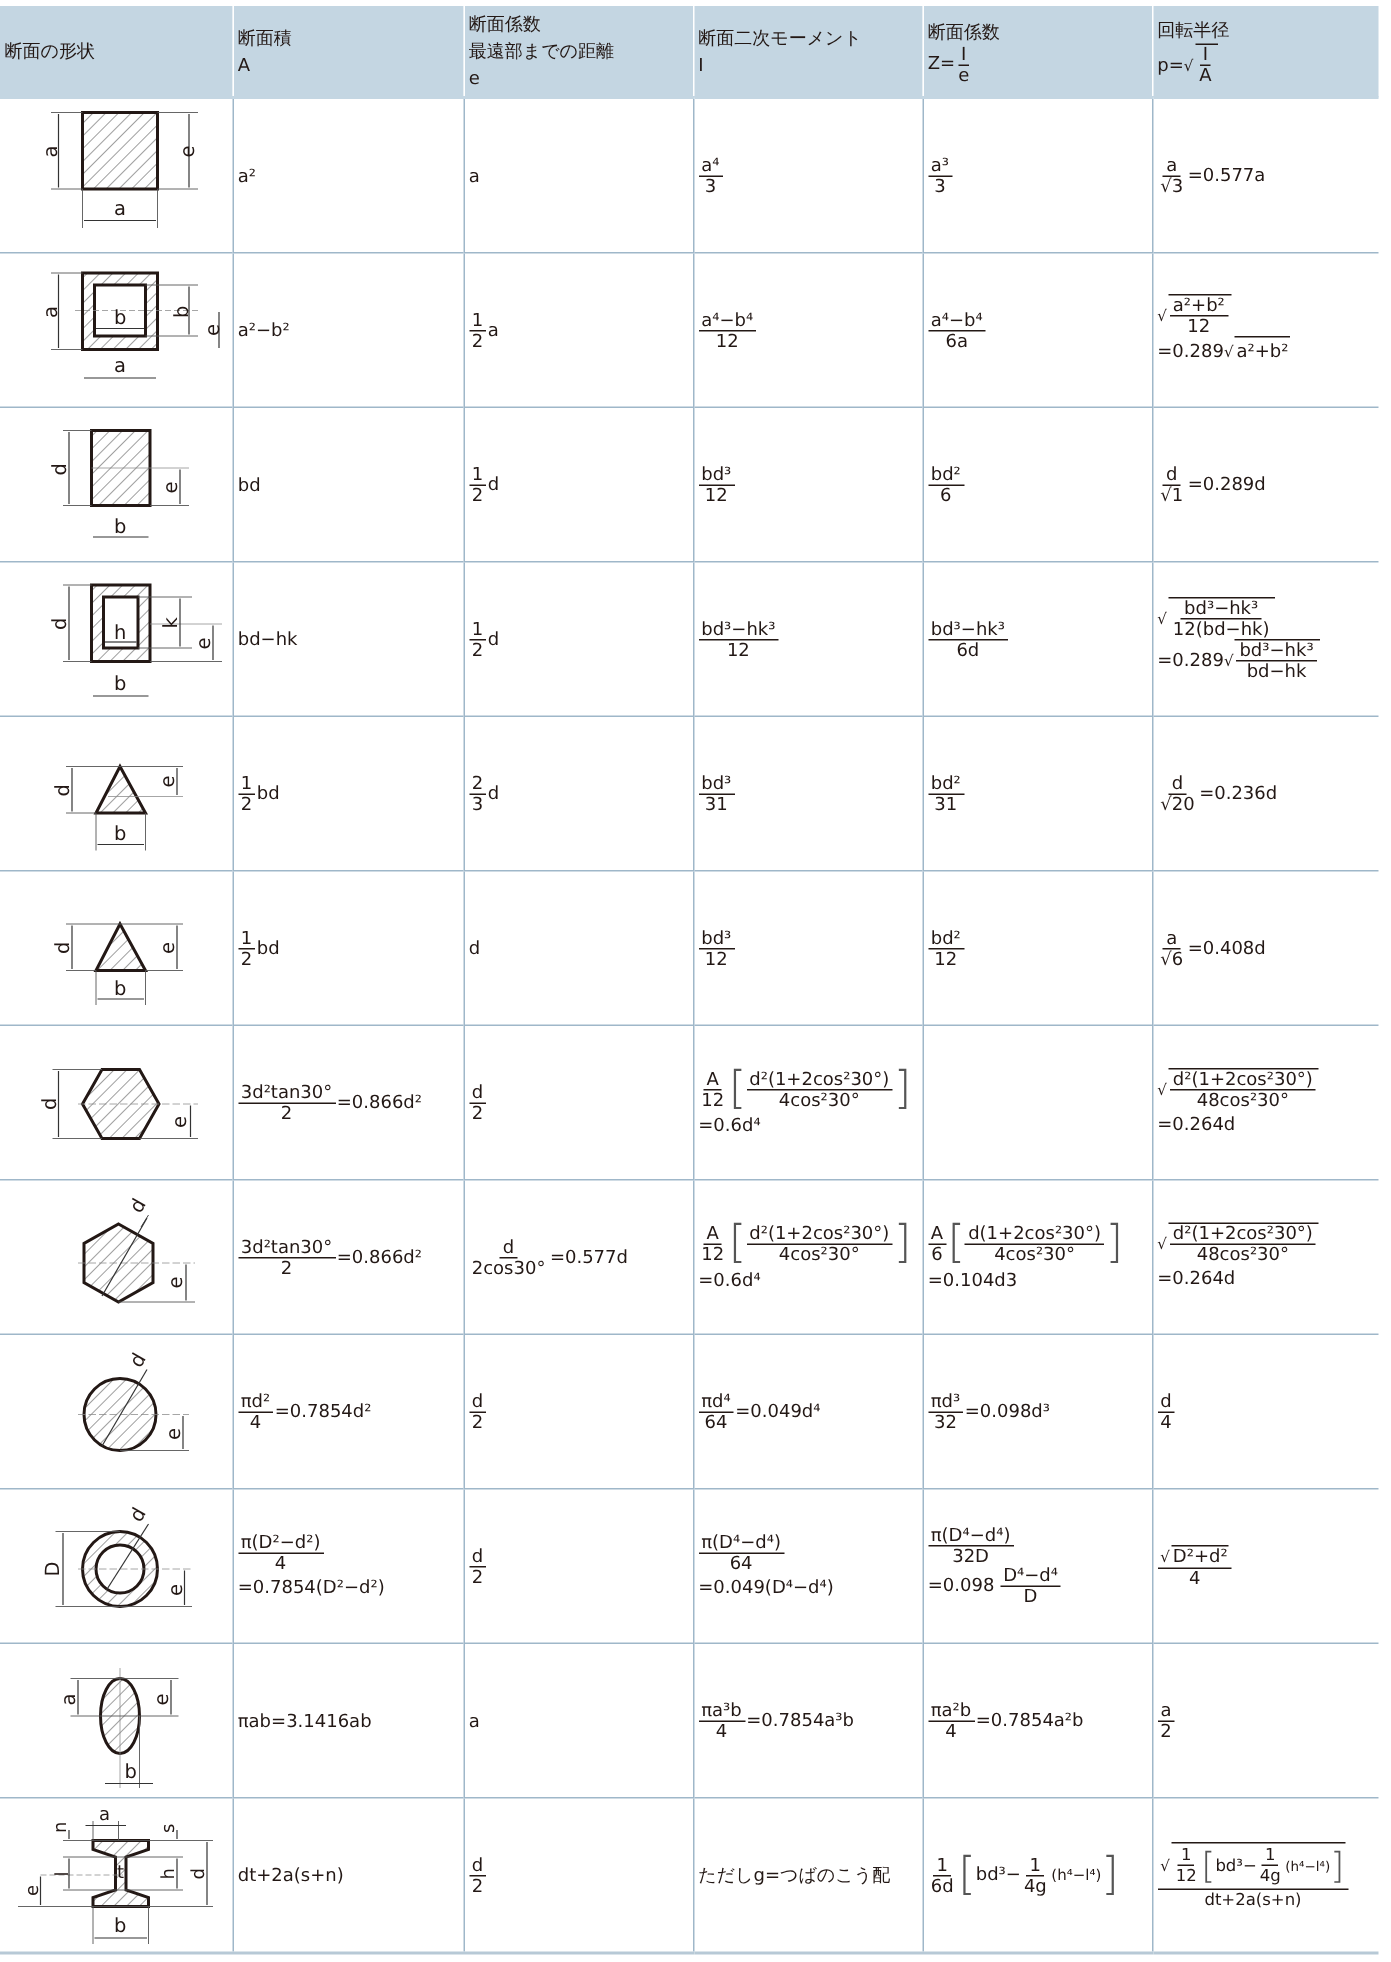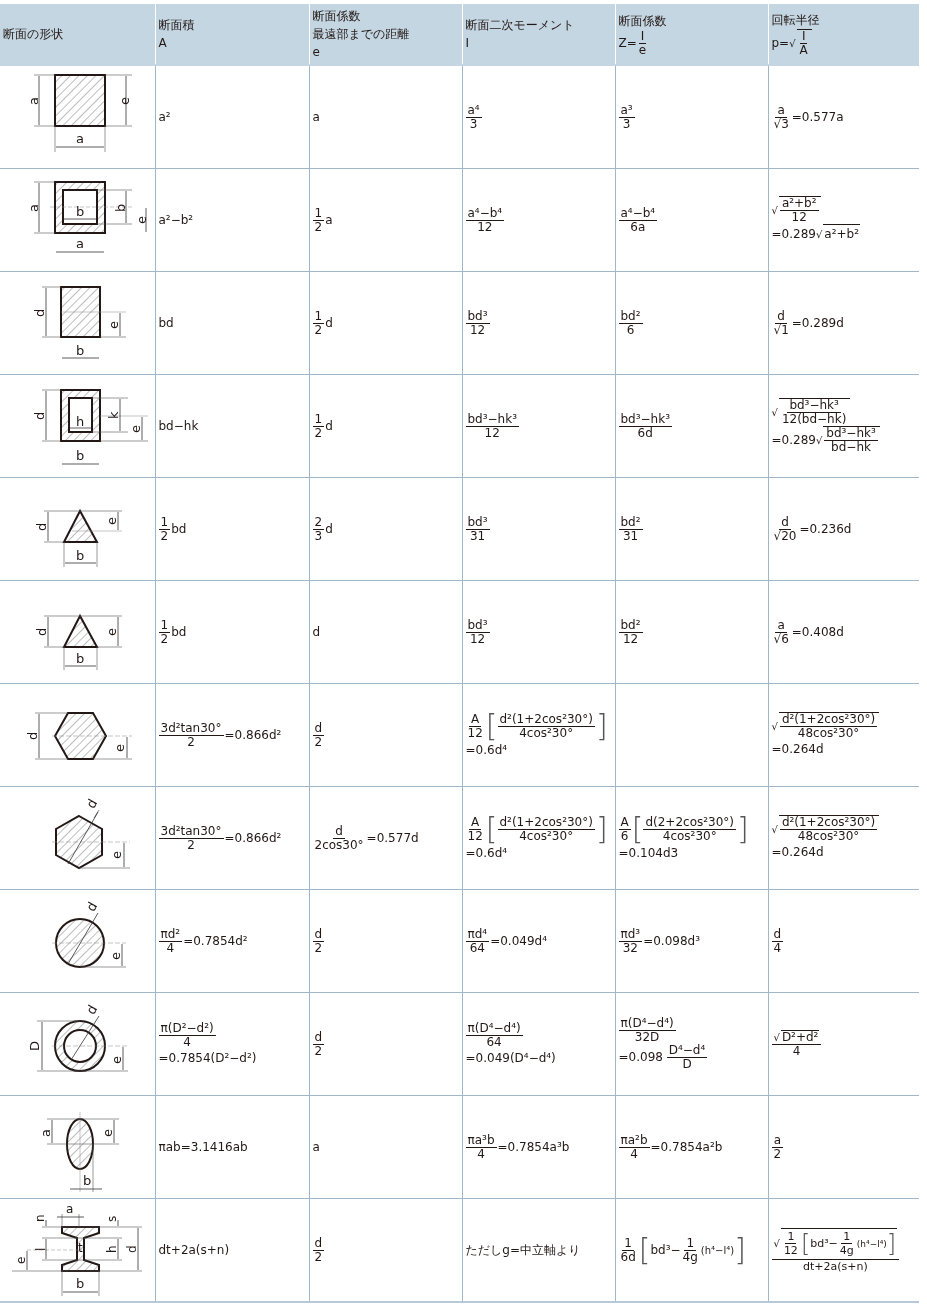--- a/index.html
+++ b/index.html
@@ -381,21 +381,21 @@
               <span class="n">d²(1+2cos²30°)</span>
               <span class="d">4cos²30°</span>
             </span><span class="brk">]</span></span>
         <span class="line">=0.6d⁴</span>
       </td>
       <td>
         <span class="line"><span class="fr">
               <span class="n">A</span>
               <span class="d">6</span>
             </span><span class="brk">[</span><span class="fr">
-              <span class="n">d(2+2cos²30°)</span>
+              <span class="n">d(1+2cos²30°)</span>
               <span class="d">4cos²30°</span>
             </span><span class="brk">]</span></span>
         <span class="line">=0.104d3</span>
       </td>
       <td>
         <span class="line"><span class="rad">√</span><span class="sqrt"><span class="fr">
                 <span class="n">d²(1+2cos²30°)</span>
                 <span class="d">48cos²30°</span>
               </span></span></span>
         <span class="line">=0.264d</span>
@@ -548,21 +548,21 @@
           <text x="126" y="53" font-size="12" transform="rotate(-90 130 49)" fill="#231815">d</text>
           <text x="15" y="64" font-size="12" transform="rotate(-90 19 60)" fill="#231815">e</text>
           <text x="74" y="88" font-size="13" fill="#231815">b</text>
         </svg>
       </td>
       <td><span>dt+2a(s+n)</span></td>
       <td><span class="fr">
             <span class="n">d</span>
             <span class="d">2</span>
           </span></td>
-      <td><span>ただしg=中立軸より</span></td>
+      <td><span>ただしg=つばのこう配</span></td>
       <td><span class="fr">
             <span class="n">1</span>
             <span class="d">6d</span>
           </span><span class="brk">[</span><span>bd³−</span><span class="fr">
             <span class="n">1</span>
             <span class="d">4g</span>
           </span><span style="font-size:10px">(h⁴−l⁴)</span><span class="brk">]</span></td>
       <td style="font-size:11px">
         <span class="fr">
           <span class="n"><span class="rad">√</span><span class="sqrt"><span class="fr">

